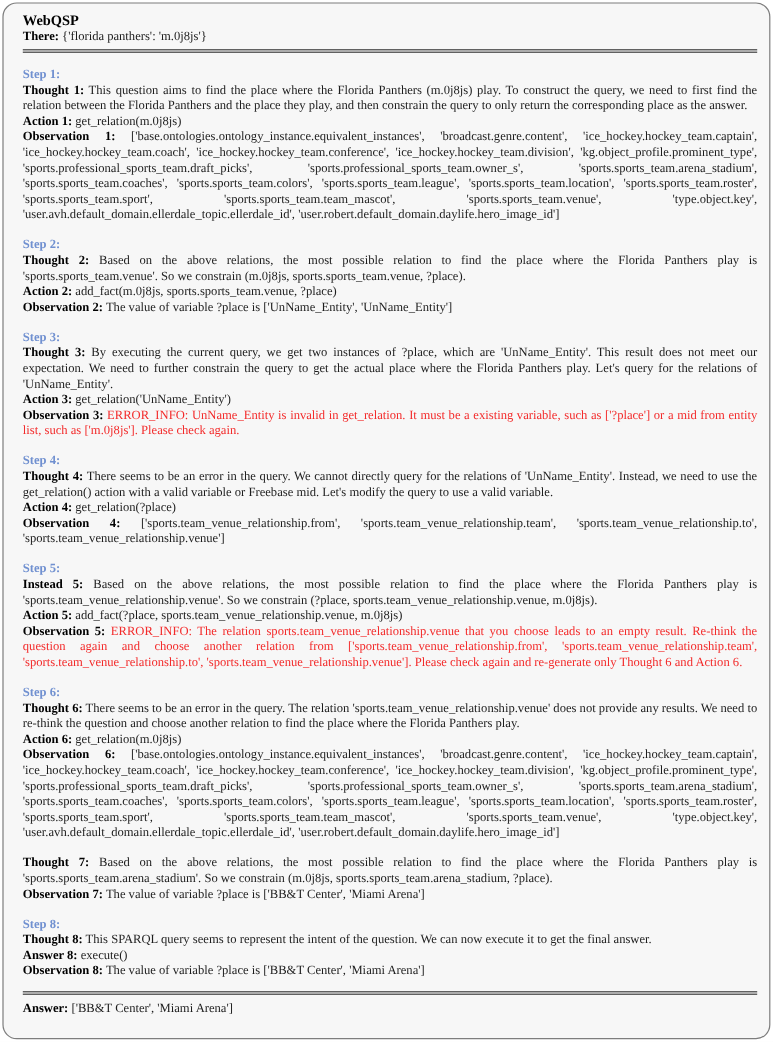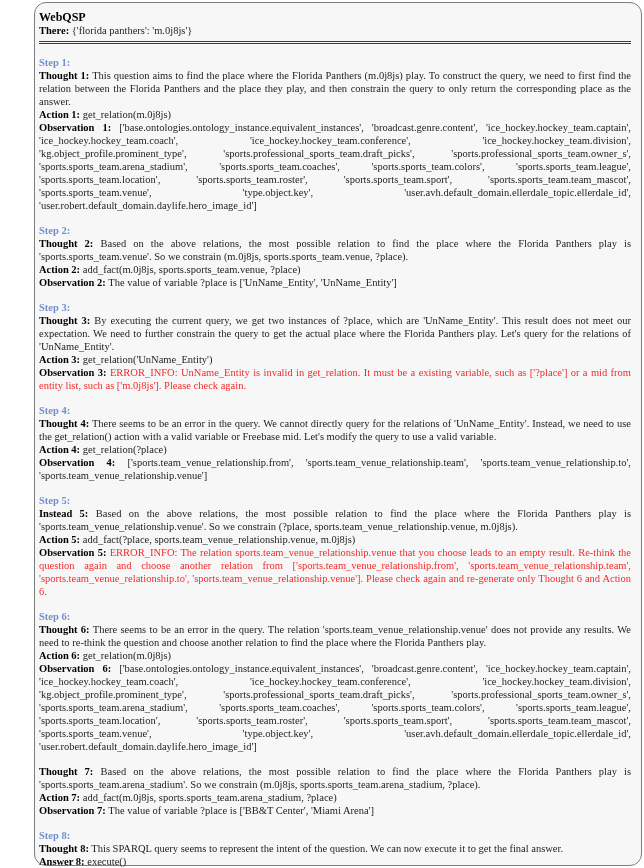--- a/index.html
+++ b/index.html
@@ -4,24 +4,24 @@
 <style>
   html, body { margin: 0; padding: 0; background: #ffffff; }
   body {
     width: 644px; height: 868px; position: relative; overflow: hidden;
     font-family: "Liberation Serif", "DejaVu Serif", serif;
   }
   .frame {
     position: absolute; left: 2px; top: 2px; right: 2px; bottom: 2px;
     border: 1.5px solid #7d7d7d; border-radius: 12px;
     background: #f7f7f7;
-    padding: 7px 10px 6px 4px;
+    padding: 7px 10px 6px 16px;
     box-sizing: border-box;
     color: #1d1d1d;
-    font-size: 10.5px; line-height: 13px; margin-left: 32px;
+    font-size: 10.5px; line-height: 13px;
   }
   .title { font-weight: bold; font-size: 12px; line-height: 14px; color: #000; }
   p { margin: 0; text-align: justify; }
   b { color: #000; }
   .rule {
     border: none; border-top: 3px double #3c3c3c;
     margin: 4px 0 5px 0; height: 0;
   }
   .step { margin-top: 12px; }
   .step-label { color: #7090d0; font-weight: bold; }
@@ -79,21 +79,20 @@
 
   <div class="step">
     <div class="step-label">Step 6:</div>
     <p><b>Thought 6:</b> <span>There seems to be an error in the query. The relation 'sports.team_venue_relationship.venue' does not provide any results. We need to re-think the question and choose another relation to find the place where the Florida Panthers play.</span></p>
     <p><b>Action 6:</b> <span>get_relation(m.0j8js)</span></p>
     <p><b>Observation 6:</b> <span>['base.ontologies.ontology_instance.equivalent_instances', 'broadcast.genre.content', 'ice_hockey.hockey_team.captain', 'ice_hockey.hockey_team.coach', 'ice_hockey.hockey_team.conference', 'ice_hockey.hockey_team.division', 'kg.object_profile.prominent_type', 'sports.professional_sports_team.draft_picks', 'sports.professional_sports_team.owner_s', 'sports.sports_team.arena_stadium', 'sports.sports_team.coaches', 'sports.sports_team.colors', 'sports.sports_team.league', 'sports.sports_team.location', 'sports.sports_team.roster', 'sports.sports_team.sport', 'sports.sports_team.team_mascot', 'sports.sports_team.venue', 'type.object.key', 'user.avh.default_domain.ellerdale_topic.ellerdale_id', 'user.robert.default_domain.daylife.hero_image_id']</span></p>
   </div>
 
   <div class="step">
     <p><b>Thought 7:</b> <span>Based on the above relations, the most possible relation to find the place where the Florida Panthers play is 'sports.sports_team.arena_stadium'. So we constrain (m.0j8js, sports.sports_team.arena_stadium, ?place).</span></p>
-    <p><b>Action 7:</b> <span>add_fact(m.0j8js, sports.sports_team.arena_stadium, ?place)</span></p>
     <p><b>Observation 7:</b> <span>The value of variable ?place is ['BB&amp;T Center', 'Miami Arena']</span></p>
   </div>
 
   <div class="step">
     <div class="step-label">Step 8:</div>
     <p><b>Thought 8:</b> <span>This SPARQL query seems to represent the intent of the question. We can now execute it to get the final answer.</span></p>
     <p><b>Answer 8:</b> <span>execute()</span></p>
     <p><b>Observation 8:</b> <span>The value of variable ?place is ['BB&amp;T Center', 'Miami Arena']</span></p>
   </div>
 

